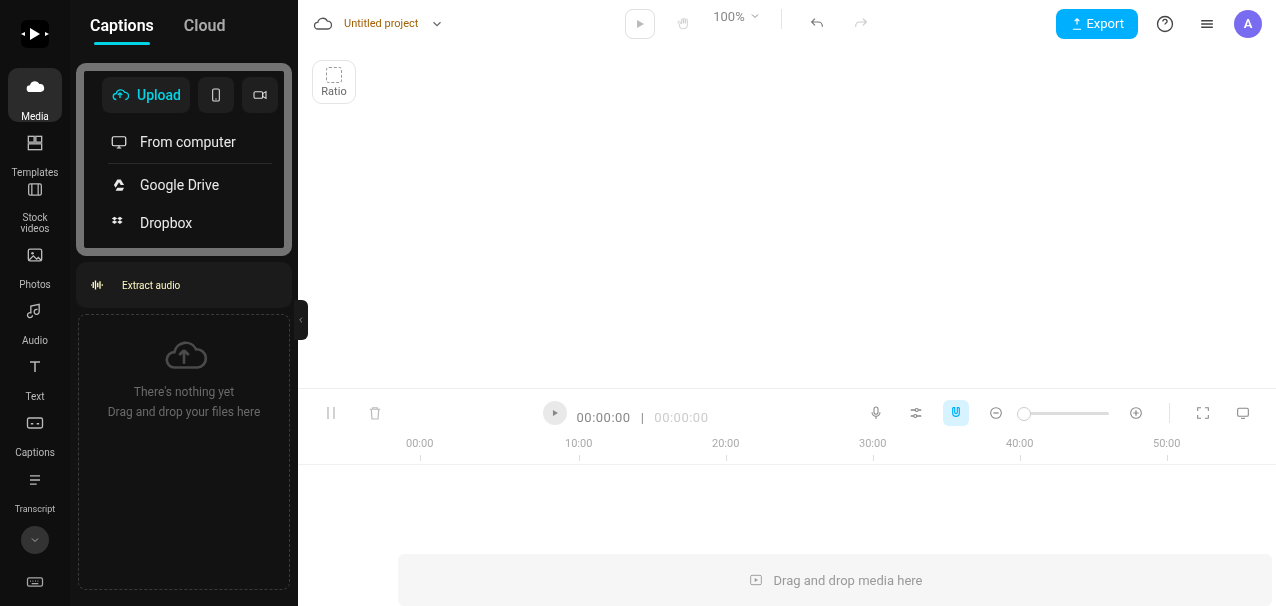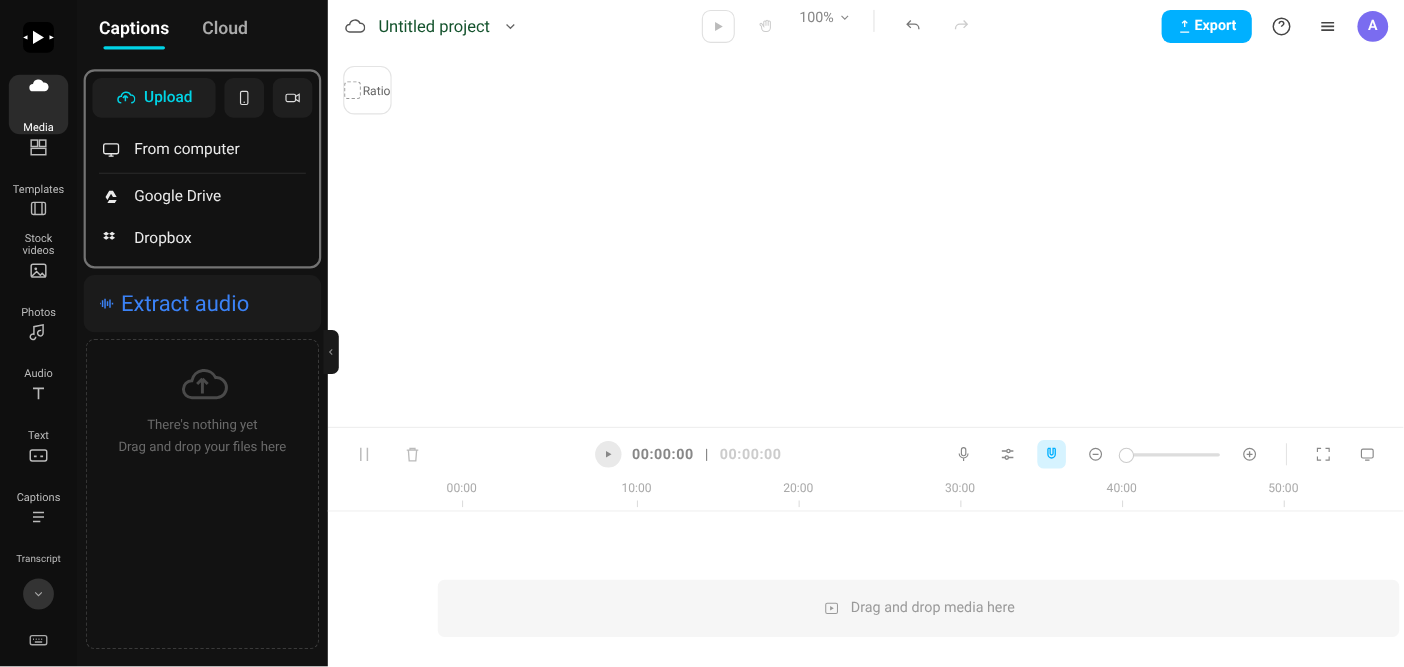--- a/index.html
+++ b/index.html
@@ -3,96 +3,96 @@
 <meta charset="utf-8">
 <style>
   * { box-sizing: border-box; margin: 0; padding: 0; font-family: -apple-system, BlinkMacSystemFont, "Segoe UI", Roboto, sans-serif; }
   html, body { width: 1276px; height: 606px; overflow: hidden; background: #fff; }
 
   .app { display: flex; width: 100%; height: 100%; }
 
   
   .rail { width: 70px; background: #0f0f0f; display: flex; flex-direction: column; align-items: center; padding-top: 10px; gap: 2px; position: relative; }
   .logo { width: 48px; height: 48px; display:flex; align-items:center; justify-content:center; margin-bottom: 8px; }
-  .rail-item { width: 54px; height: 54px; display:flex; flex-direction:column; align-items:center; justify-content:space-between; gap:14px; border-radius:10px; color:#bbb; cursor:pointer; font-size:10px; }
+  .rail-item { width: 54px; height: 54px; display:flex; flex-direction:column; align-items:center; justify-content:flex-end; gap:14px; border-radius:10px; color:#bbb; cursor:pointer; font-size:10px; }
   .rail-item.active { background:#2b2b2b; color:#fff; }
   .rail-item svg { width:20px; height:20px; }
   .rail-more { position:absolute; bottom:52px; width:28px; height:28px; border-radius:50%; background:#333; display:flex; align-items:center; justify-content:center; color:#aaa; }
   .rail-bottom { position:absolute; bottom:14px; color:#aaa; }
 
   
   .panel { width: 228px; background:#121212; display:flex; flex-direction:column; position:relative; }
   .tabs { display:flex; padding: 16px 20px 0 20px; gap:30px; }
   .tab { font-size:16px; font-weight:600; color:#aaa; padding-bottom:10px; cursor:pointer; position:relative; }
   .tab.active { color:#fff; }
   .tab.active::after { content:''; position:absolute; left:4px; right:4px; bottom:0; height:3px; background:#00d4e6; border-radius:2px; }
 
-  .upload-block { margin:18px 6px 0 6px; border:2px solid #737373; border-radius:10px; padding:6px 6px 6px 6px; }
+  .upload-block { margin:18px 6px 0 6px; border:8px solid #737373; border-radius:10px; padding:6px 6px 6px 18px; }
   .upload-row { display:flex; gap:8px; }
   .upload-btn { flex:1; height:36px; background:#1f1f1f; border-radius:8px; display:flex; align-items:center; justify-content:center; gap:8px; color:#00d4e6; font-size:14px; font-weight:500; cursor:pointer; }
   .upload-sq { width:36px; height:36px; background:#1f1f1f; border-radius:8px; display:flex; align-items:center; justify-content:center; color:#ddd; cursor:pointer; }
 
   .menu { margin-top:10px; }
   .menu-item { display:flex; align-items:center; gap:12px; color:#eaeaea; font-size:14px; padding:10px 8px; cursor:pointer; }
   .menu-sep { height:1px; background:#2a2a2a; margin:2px 6px; }
 
   .extract-box { margin:6px 6px 0 6px; background:#1b1b1b; border-radius:10px; }
-  .extract-item { display:flex; align-items:center; gap:4px; color:#3b82f6; font-size:20px; padding:14px 12px; cursor:pointer; }
+  .extract-item { display:flex; align-items:center; gap:16px; color:#fef9c3; font-size:10px; padding:14px 12px; cursor:pointer; }
 
   .dropzone { margin:6px 8px 16px 8px; flex:1; border:1px dashed #3a3a3a; border-radius:8px; display:flex; flex-direction:column; align-items:center; justify-content:flex-start; padding-top:18px; color:#6a6a6a; font-size:12px; text-align:center; gap:6px; }
   .dropzone svg { width:54px; height:46px; color:#4a4a4a; }
 
   .panel-collapse { position:absolute; right:-10px; top:300px; width:14px; height:40px; background:#1a1a1a; border-radius:0 6px 6px 0; display:flex; align-items:center; justify-content:center; color:#888; cursor:pointer; font-size:10px;}
 
   
   .main { flex:1; display:flex; flex-direction:column; background:#fff; }
   .topbar { height:48px; display:flex; align-items:center; padding:0 14px; gap:12px; border-bottom:1px solid transparent; }
   .topbar-left { display:flex; align-items:center; gap:12px; }
   .cloud-ico { color:#555; }
-  .proj-title { font-size:15px; color:#14532d; }
+  .proj-title { font-size:11px; color:#a16207; }
   .chev { color:#666; }
   .topbar-center { flex:1; display:flex; align-items:flex-start; justify-content:center; gap:14px; color:#888; }
   .tb-btn { width:30px; height:30px; border-radius:8px; display:flex; align-items:center; justify-content:center; }
   .tb-btn.outlined { border:1px solid #e0e0e0; }
   .zoom { display:flex; align-items:center; gap:4px; font-size:13px; color:#888; }
   .vdiv { width:1px; height:20px; background:#e4e4e4; margin:0 6px; }
   .topbar-right { display:flex; align-items:center; gap:12px; }
-  .export-btn { background:#00b0ff; color:#fff; height:30px; padding:0 14px; border-radius:8px; display:flex; align-items:center; gap:2px; font-size:13px; font-weight:700; cursor:pointer; }
+  .export-btn { background:#00b0ff; color:#fff; height:30px; padding:0 14px; border-radius:8px; display:flex; align-items:center; gap:2px; font-size:13px; font-weight:400; cursor:pointer; }
   .circle-ico { width:30px; height:30px; border-radius:50%; display:flex; align-items:center; justify-content:center; color:#444; cursor:pointer; }
   .avatar { width:28px; height:28px; border-radius:50%; background:#7a6cf0; color:#fff; display:flex; align-items:center; justify-content:center; font-size:13px; font-weight:600; }
 
   .canvas-area { flex:1; position:relative; }
-  .ratio-chip { position:absolute; top:12px; left:14px; width:44px; height:44px; border:1px solid #e4e4e4; border-radius:10px; display:flex; flex-direction:row; align-items:center; justify-content:center; gap:2px; color:#666; font-size:11px; cursor:pointer;}
+  .ratio-chip { position:absolute; top:12px; left:14px; width:44px; height:44px; border:1px solid #e4e4e4; border-radius:10px; display:flex; flex-direction:column; align-items:center; justify-content:center; gap:2px; color:#666; font-size:11px; cursor:pointer;}
   .ratio-chip .sq { width:16px; height:16px; border:1.5px dashed #999; border-radius:3px;}
 
   .upload-card { position:absolute; top:100px; left:380px; width:214px; height:234px; border:2px solid #ff3b3b; border-radius:6px; display:flex; flex-direction:column; align-items:center; padding:26px 14px 14px; }
   .plus-btn { width:58px; height:58px; background:#1fc6ff; border-radius:14px; display:flex; align-items:center; justify-content:center; color:#fff; cursor:pointer; }
   .uc-title { margin-top:24px; font-size:15px; font-weight:600; color:#222; }
   .uc-sub { margin-top:4px; font-size:12.5px; color:#888; }
   .uc-row { display:flex; gap:14px; margin-top:24px; }
   .uc-btn { width:82px; height:38px; background:#f2f2f2; border-radius:8px; display:flex; align-items:center; justify-content:center; color:#333; cursor:pointer; }
 
   
   .timeline { height:218px; border-top:1px solid #eee; display:flex; flex-direction:column; }
   .tl-controls { height:48px; display:flex; align-items:center; padding:0 20px; }
   .tl-left { display:flex; align-items:center; gap:18px; color:#bbb; }
-  .tl-center { flex:1; display:flex; align-items:center; justify-content:center; gap:10px;font-weight:bold; }
+  .tl-center { flex:1; display:flex; align-items:flex-end; justify-content:center; gap:10px; }
   .play-circle { width:24px; height:24px; border-radius:50%; background:#e9e9e9; display:flex; align-items:center; justify-content:center; color:#888; cursor:pointer;}
   .tcode { font-size:13px; color:#888; letter-spacing:0.5px;}
   .tl-right { display:flex; align-items:center; gap:14px; color:#888; }
   .tl-ico { width:26px; height:26px; display:flex; align-items:center; justify-content:center; cursor:pointer; border-radius:6px;}
   .tl-ico.active { background:#d6f3ff; color:#00b0ff; }
   .slider { width:86px; height:3px; background:#ddd; border-radius:2px; position:relative;}
   .slider::before{content:''; position:absolute; left:-6px; top:-4.5px; width:12px; height:12px; background:#fff; border:1px solid #ccc; border-radius:50%;}
 
   .ruler { height:28px; position:relative; padding-left:100px; border-bottom:1px solid #f0f0f0;}
   .tick { position:absolute; top:0; font-size:11px; color:#aaa; }
   .tick::before { content:''; position:absolute; left:50%; top:18px; width:1px; height:6px; background:#ddd;}
 
-  .track-area { flex:1; display:flex; align-items:center; padding:34px 0 0 100px;}
+  .track-area { flex:1; display:flex; align-items:flex-end; padding:34px 0 0 100px;}
   .track-placeholder { flex:1; height:52px; background:#f6f6f6; border-radius:6px; display:flex; align-items:center; justify-content:center; gap:10px; color:#9a9a9a; font-size:13px; margin-right:4px;}
 
   svg { display:block; }
 </style>
 </head>
 <body>
 
 <div class="app">
 
   <div class="rail">

